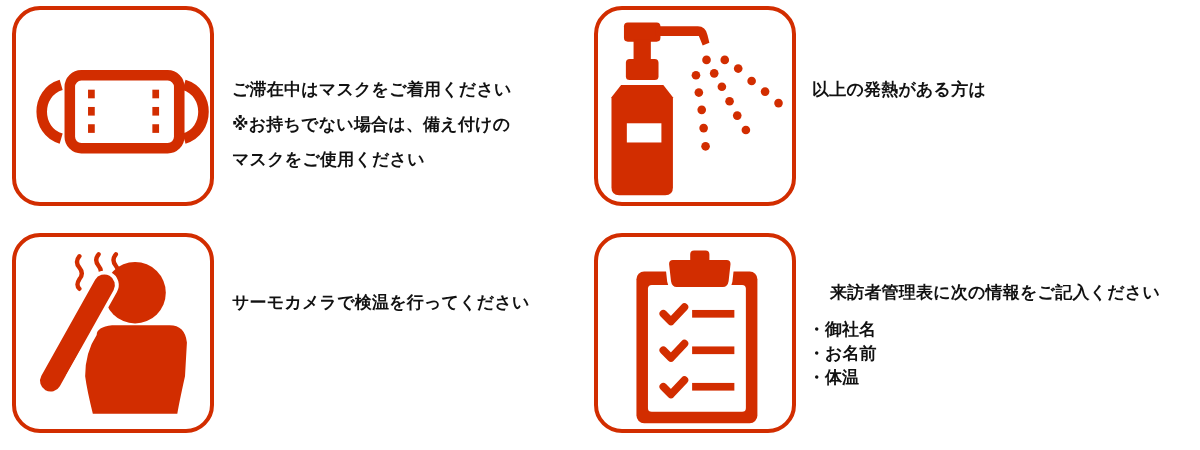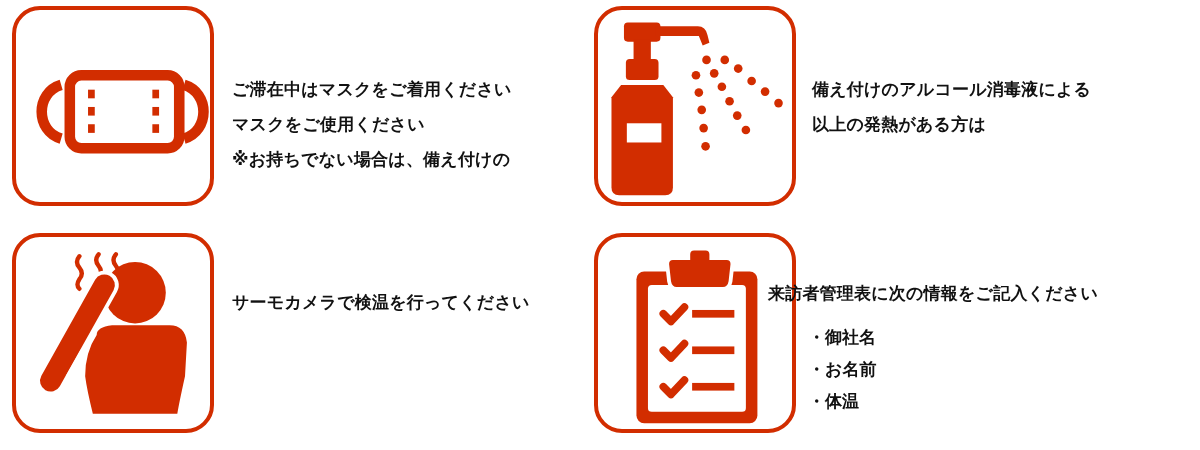--- a/index.html
+++ b/index.html
@@ -5,21 +5,21 @@
   html, body { margin: 0; padding: 0; background: #ffffff; }
   body { width: 1200px; height: 450px; position: relative; overflow: hidden;
          font-family: "DejaVu Sans", "Liberation Sans", sans-serif; color: #111; }
   .panel { position: absolute; }
   .icon-box { position: absolute; width: 202px; height: 200px; border: 4px solid #d22d00;
               border-radius: 28px; box-sizing: border-box; background: #fff; }
   .icon-box svg { position: absolute; left: 0; top: 0; width: 100%; height: 100%; }
   .text { position: absolute; font-weight: bold; font-size: 17px; line-height: 35px; white-space: nowrap; letter-spacing: 0.2px; }
   .text .line { display: block; }
   .list { position: absolute; font-weight: bold; font-size: 17px; line-height: 24px; white-space: nowrap; }
-  .list .item { display: block; margin-top: 8px; }
+  .list .item { display: block; }
 </style>
 </head>
 <body>
 
 <div class="panel">
   <div class="icon-box" style="left:12px; top:6px;">
     <svg viewBox="0 0 202 200">
       <rect x="56" y="68" width="114" height="76" rx="12" fill="none" stroke="#d22d00" stroke-width="11"></rect>
       <g fill="#d22d00">
         <rect x="75" y="83" width="7" height="9"></rect>
@@ -28,22 +28,22 @@
         <rect x="142" y="83" width="7" height="9"></rect>
         <rect x="142" y="101" width="7" height="9"></rect>
         <rect x="142" y="119" width="7" height="9"></rect>
       </g>
       <path d="M47 78 C 20 86, 20 126, 47 134" fill="none" stroke="#d22d00" stroke-width="11"></path>
       <path d="M179 78 C 206 86, 206 126, 179 134" fill="none" stroke="#d22d00" stroke-width="11" transform="translate(-4,0)"></path>
     </svg>
   </div>
   <div class="text" style="left:232px; top:57px;margin-top:15px;">
     <span class="line">ご滞在中はマスクをご着用ください</span>
+    <span class="line">※お持ちでない場合は、備え付けの</span>
     <span class="line">マスクをご使用ください</span>
-    <span class="line">※お持ちでない場合は、備え付けの</span>
   </div>
 </div>
 
 <div class="panel">
   <div class="icon-box" style="left:594px; top:6px;">
     <svg viewBox="0 0 202 200">
       <g fill="#d22d00">
         <rect x="27" y="13" width="38" height="20" rx="4"></rect>
         <path d="M60 17 H104 Q112 17 114 26 L116 34 L109 37 L105 27 H60 Z"></path>
         <rect x="37" y="31" width="18" height="24"></rect>
@@ -65,21 +65,20 @@
         <circle cx="174" cy="85" r="4.5"></circle>
         <circle cx="110" cy="123" r="4.5"></circle>
         <circle cx="145" cy="110" r="4.5"></circle>
         <circle cx="188" cy="97" r="4.5"></circle>
         <circle cx="112" cy="142" r="4.5"></circle>
         <circle cx="154" cy="125" r="4.5"></circle>
       </g>
     </svg>
   </div>
   <div class="text" style="left:812px; top:72px;">
-    <span class="line">備え付けのアルコール消毒液による</span>
     <span class="line">以上の発熱がある方は</span>
   </div>
 </div>
 
 <div class="panel">
   <div class="icon-box" style="left:12px; top:233px;">
     <svg viewBox="0 0 202 200">
       <g fill="none" stroke="#d22d00" stroke-width="4.5" stroke-linecap="round">
         <path d="M66 20 q-5 6 0 12 q5 6 0 12 q-4 6 0 10"></path>
         <path d="M86 18 q-5 6 0 12 q5 6 0 12 q-4 6 0 10"></path>
@@ -109,21 +108,21 @@
         <path d="M68 118 L76 126 L90 111"></path>
         <path d="M68 156 L76 164 L90 149"></path>
       </g>
       <g fill="#d22d00">
         <rect x="98" y="76" width="44" height="8"></rect>
         <rect x="98" y="114" width="44" height="8"></rect>
         <rect x="98" y="152" width="44" height="8"></rect>
       </g>
     </svg>
   </div>
-  <div class="text" style="left:768px; top:276px;">
+  <div class="text" style="left:830px; top:276px;font-family:Liberation Mono, monospace;">
     <span class="line">来訪者管理表に次の情報をご記入ください</span>
   </div>
   <div class="list" style="left:808px; top:317px;">
     <span class="item">・御社名</span>
     <span class="item">・お名前</span>
     <span class="item">・体温</span>
   </div>
 </div>
 
 </body></html>

